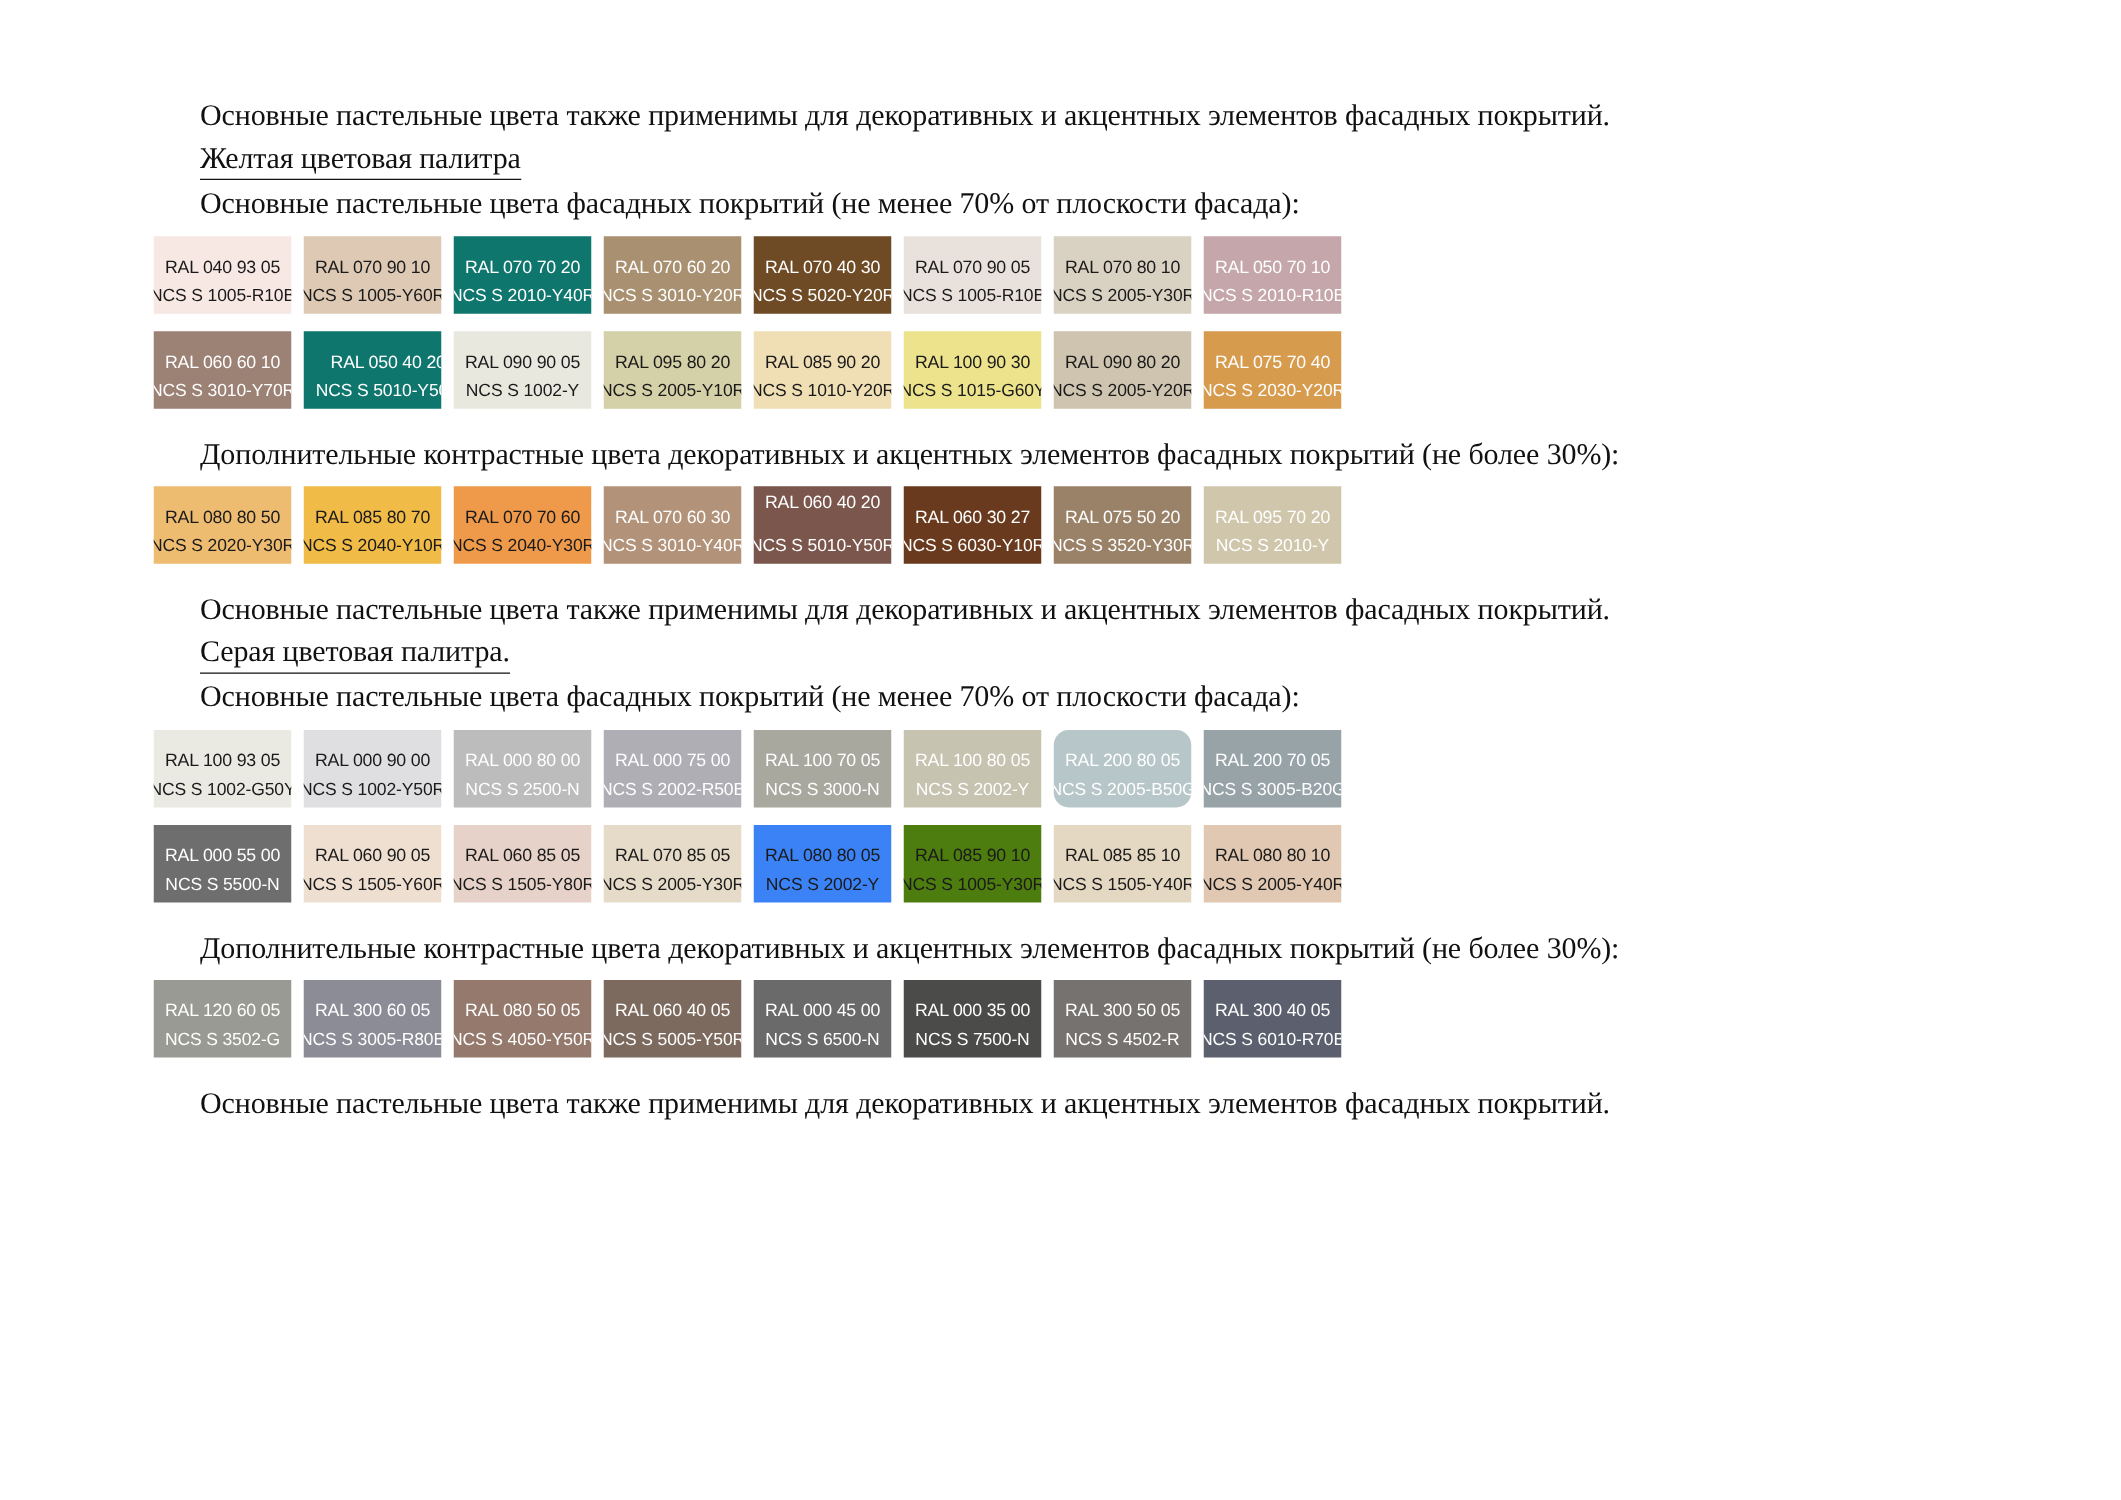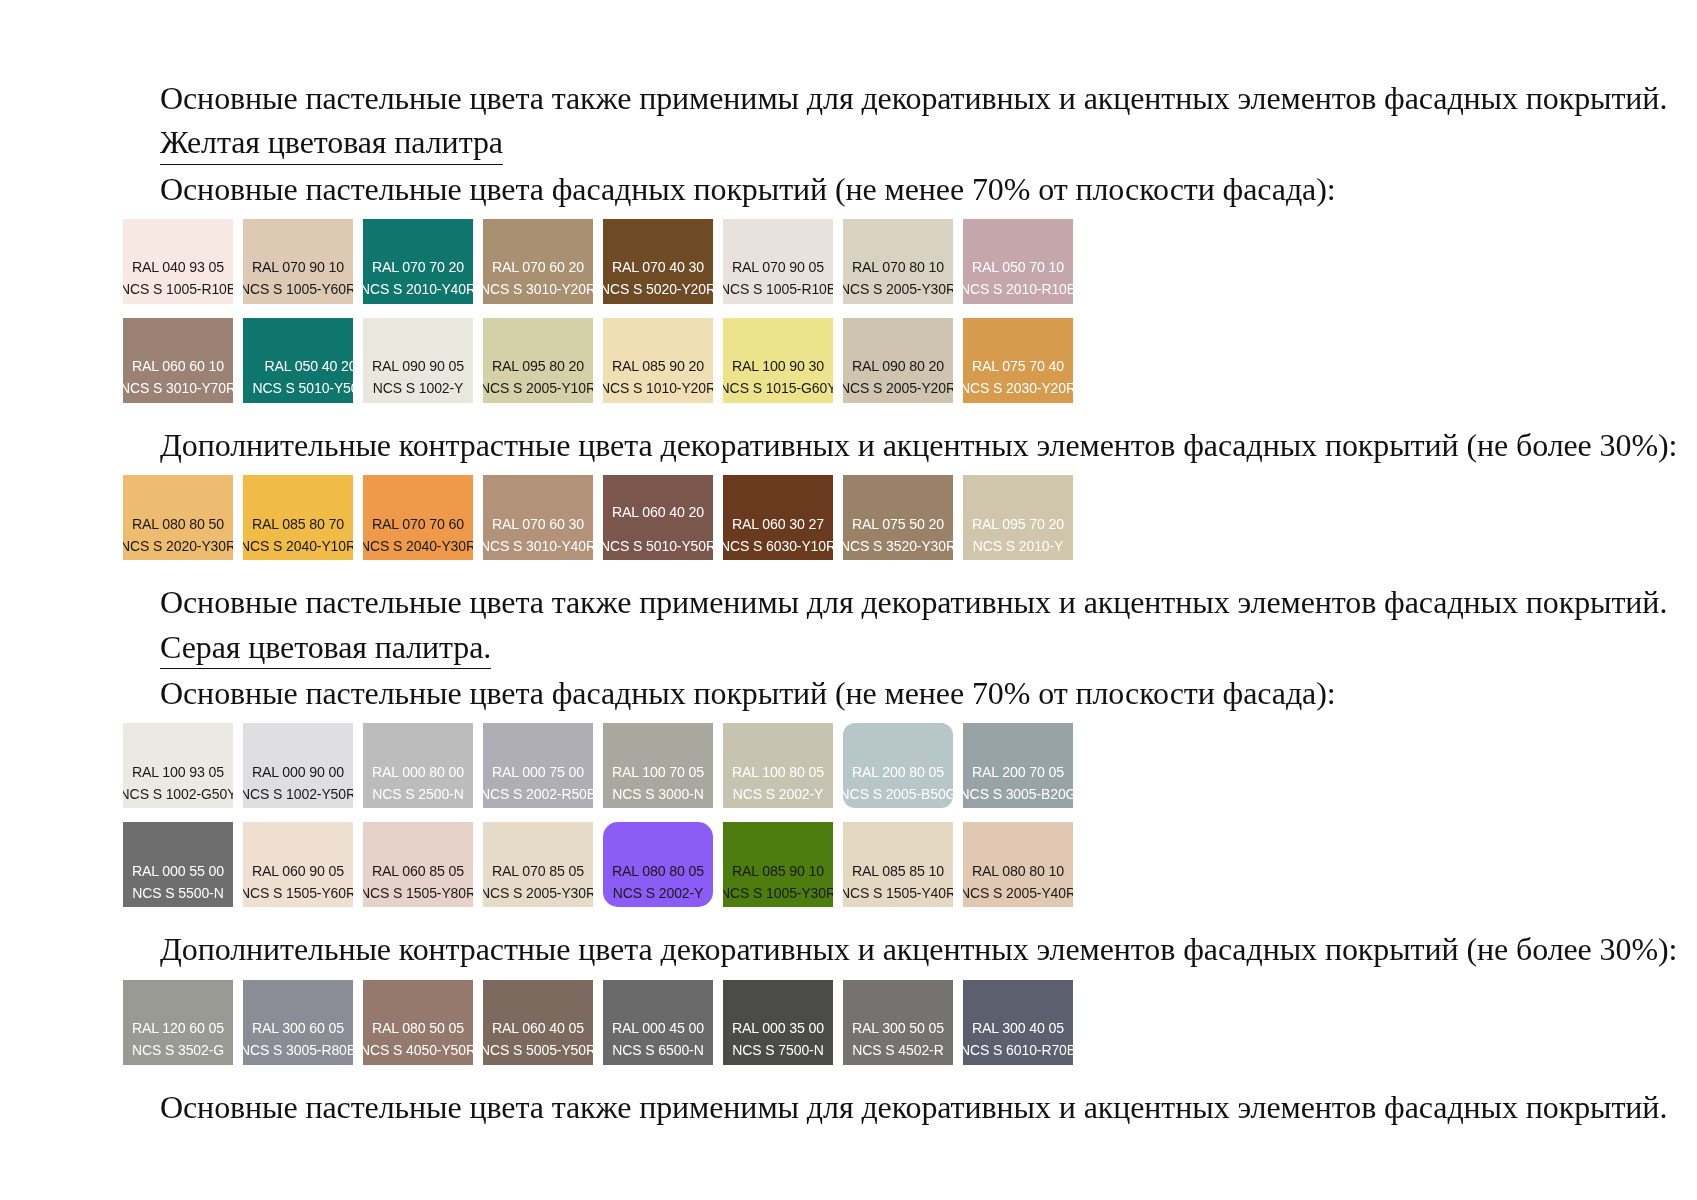--- a/index.html
+++ b/index.html
@@ -17,21 +17,21 @@
   .page {
     position: relative;
     width: 1697px;
     height: 1200px;
     background: #ffffff;
     box-sizing: border-box;
     padding: 78px 0 0 0;
   }
   .para {
     font-family: "Liberation Serif", "DejaVu Serif", serif;
-    font-size: 32px;
+    font-size: 24px;
     line-height: 1.26;
     color: #111111;
     margin: 0 0 4px 0;
     padding-left: 160px;
     white-space: nowrap;
     letter-spacing: -0.1px;
   }
   .heading-underline {
     display: inline-block;
     border-bottom: 1.6px solid #111111;
@@ -43,21 +43,21 @@
 
   .swatch-row {
     display: flex;
     flex-direction: row;
     padding-left: 123px;
     gap: 10px;
     margin: 0;
   }
   .swatch {
     width: 110px;
-    height: 85px;
+    height: 62px;
     box-sizing: border-box;
     position: relative;
     display: flex;
     flex-direction: column;
     justify-content: flex-end;
     align-items: center;
     padding-bottom: 7px;
     overflow: hidden;
   }
   .swatch .ral {
@@ -252,21 +252,21 @@
         <div class="ncs">NCS S 1505-Y60R</div>
       </div>
       <div class="swatch txt-dark" style="background: rgb(230, 210, 200);">
         <div class="ral">RAL 060 85 05</div>
         <div class="ncs">NCS S 1505-Y80R</div>
       </div>
       <div class="swatch txt-dark" style="background: rgb(230, 219, 200);">
         <div class="ral">RAL 070 85 05</div>
         <div class="ncs">NCS S 2005-Y30R</div>
       </div>
-      <div class="swatch txt-dark" style="background: #8b5cf6; border-radius: 15px;">
+      <div class="swatch txt-dark" style="background: #3b82f6;">
         <div class="ral">RAL 080 80 05</div>
         <div class="ncs">NCS S 2002-Y</div>
       </div>
       <div class="swatch txt-dark" style="background: #4d7c0f;">
         <div class="ral">RAL 085 90 10</div>
         <div class="ncs">NCS S 1005-Y30R</div>
       </div>
       <div class="swatch txt-dark" style="background: rgb(229, 216, 194);">
         <div class="ral">RAL 085 85 10</div>
         <div class="ncs">NCS S 1505-Y40R</div>

